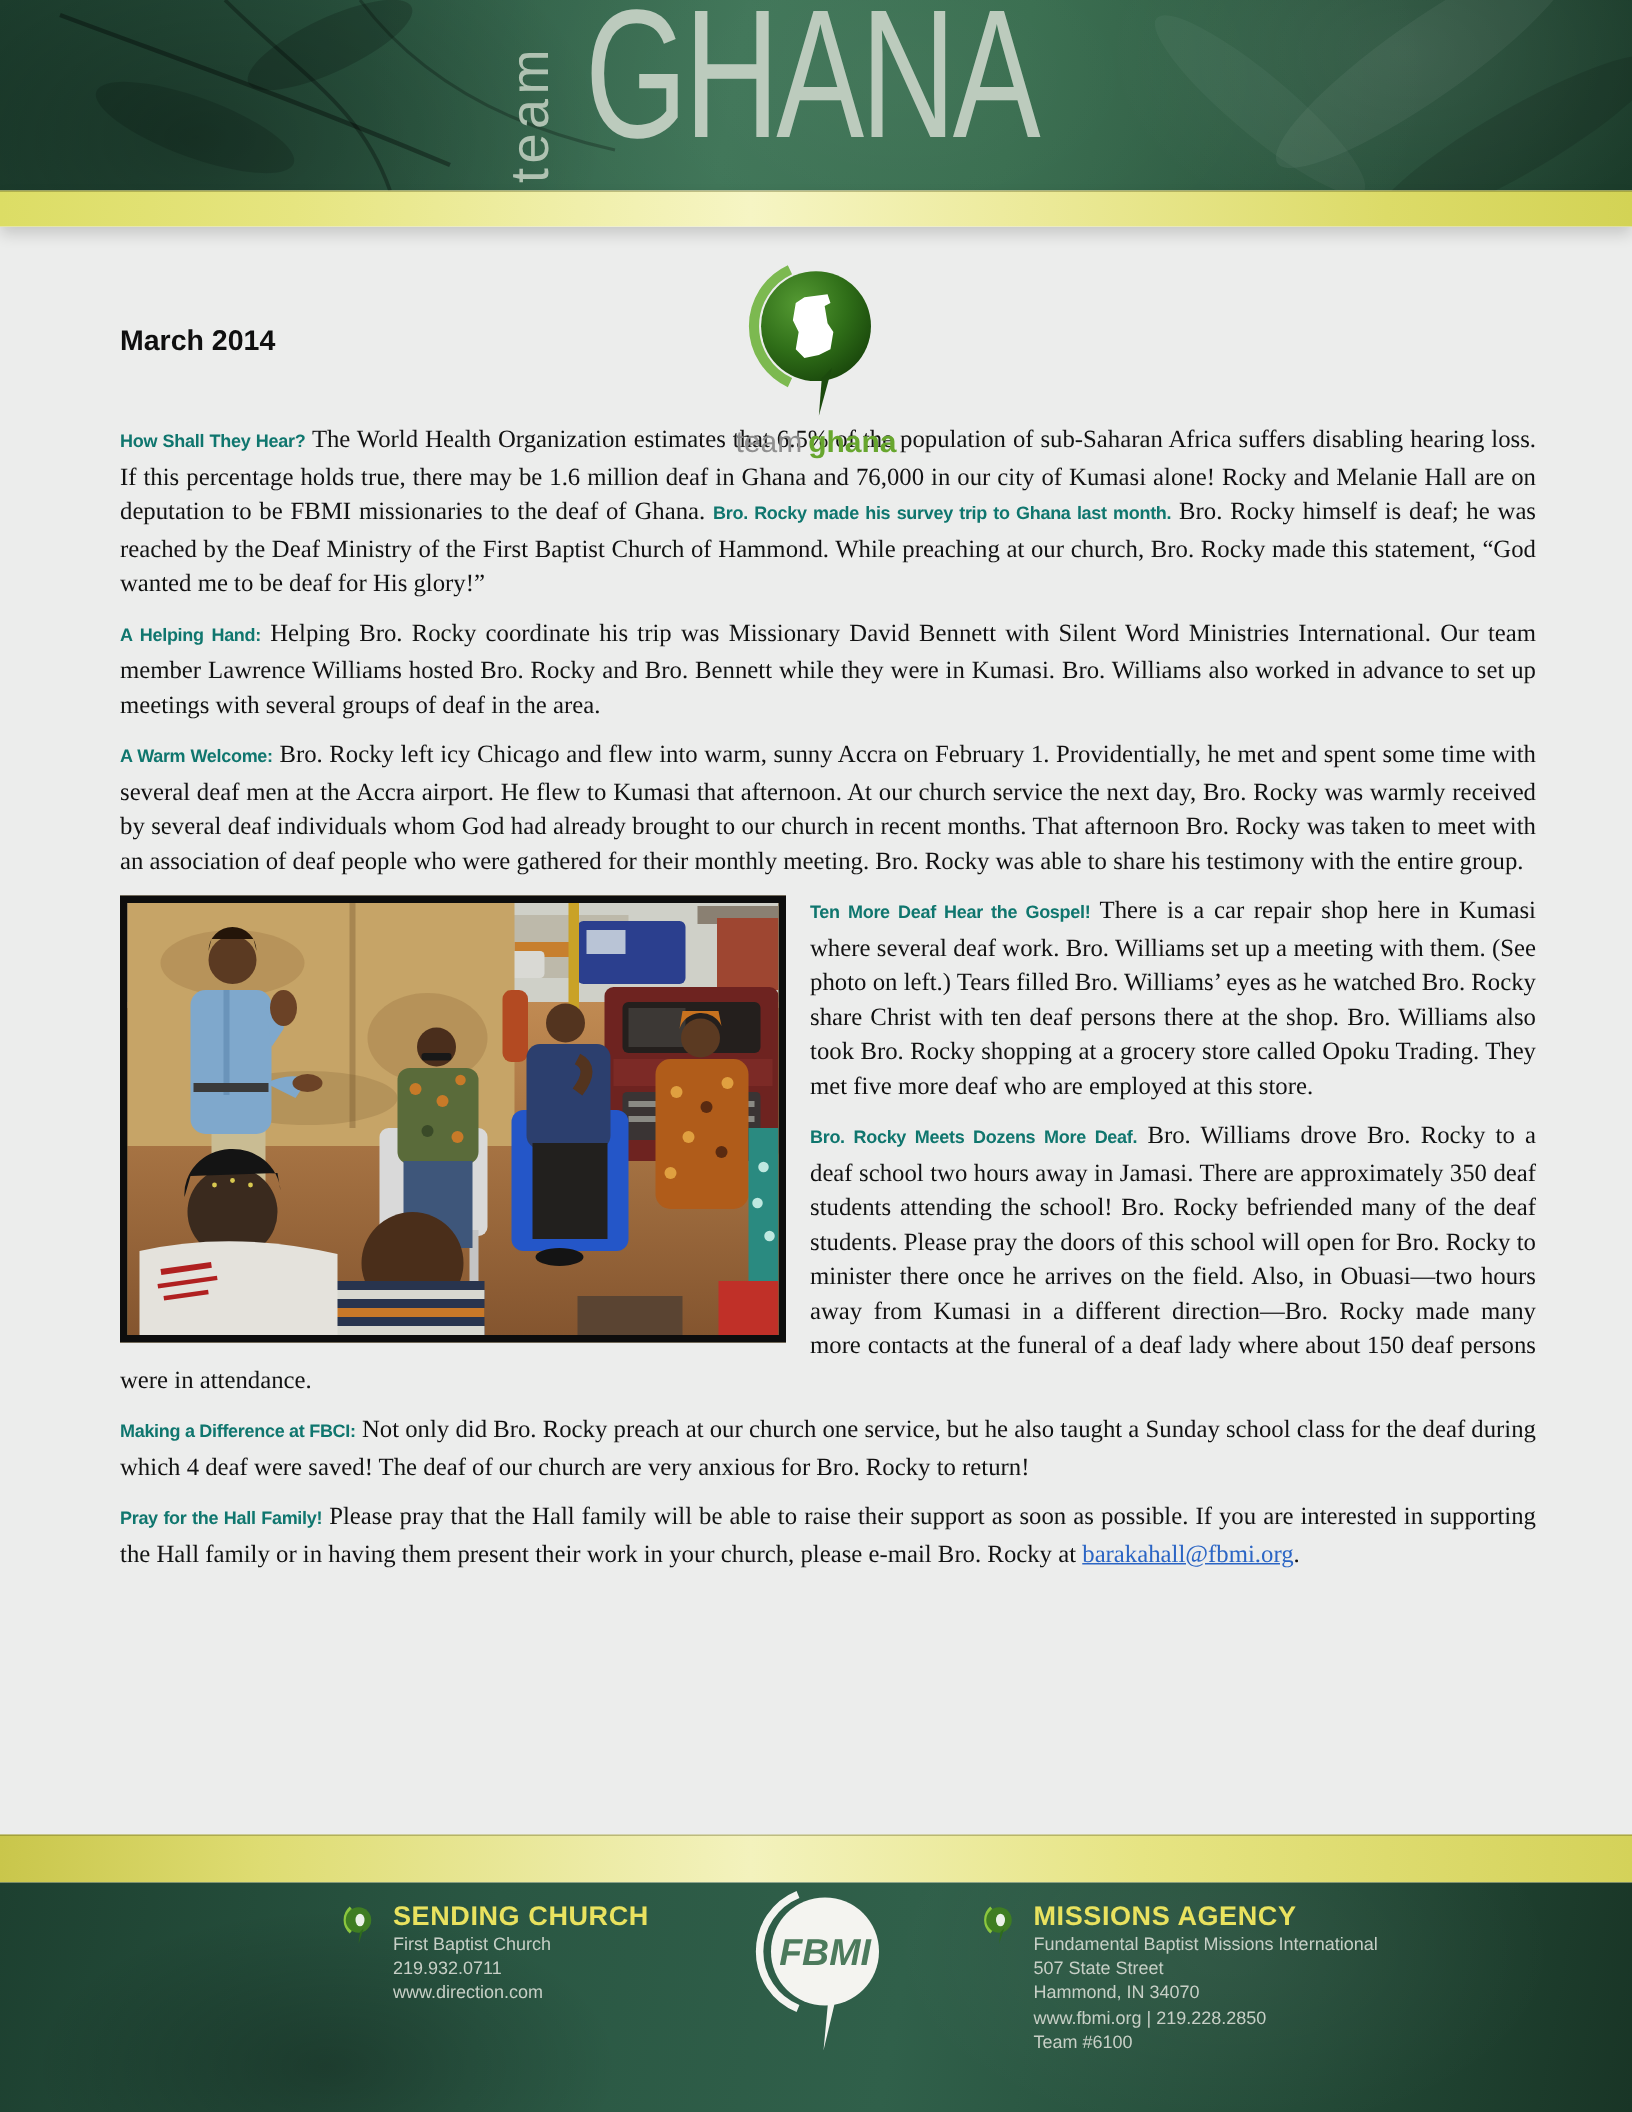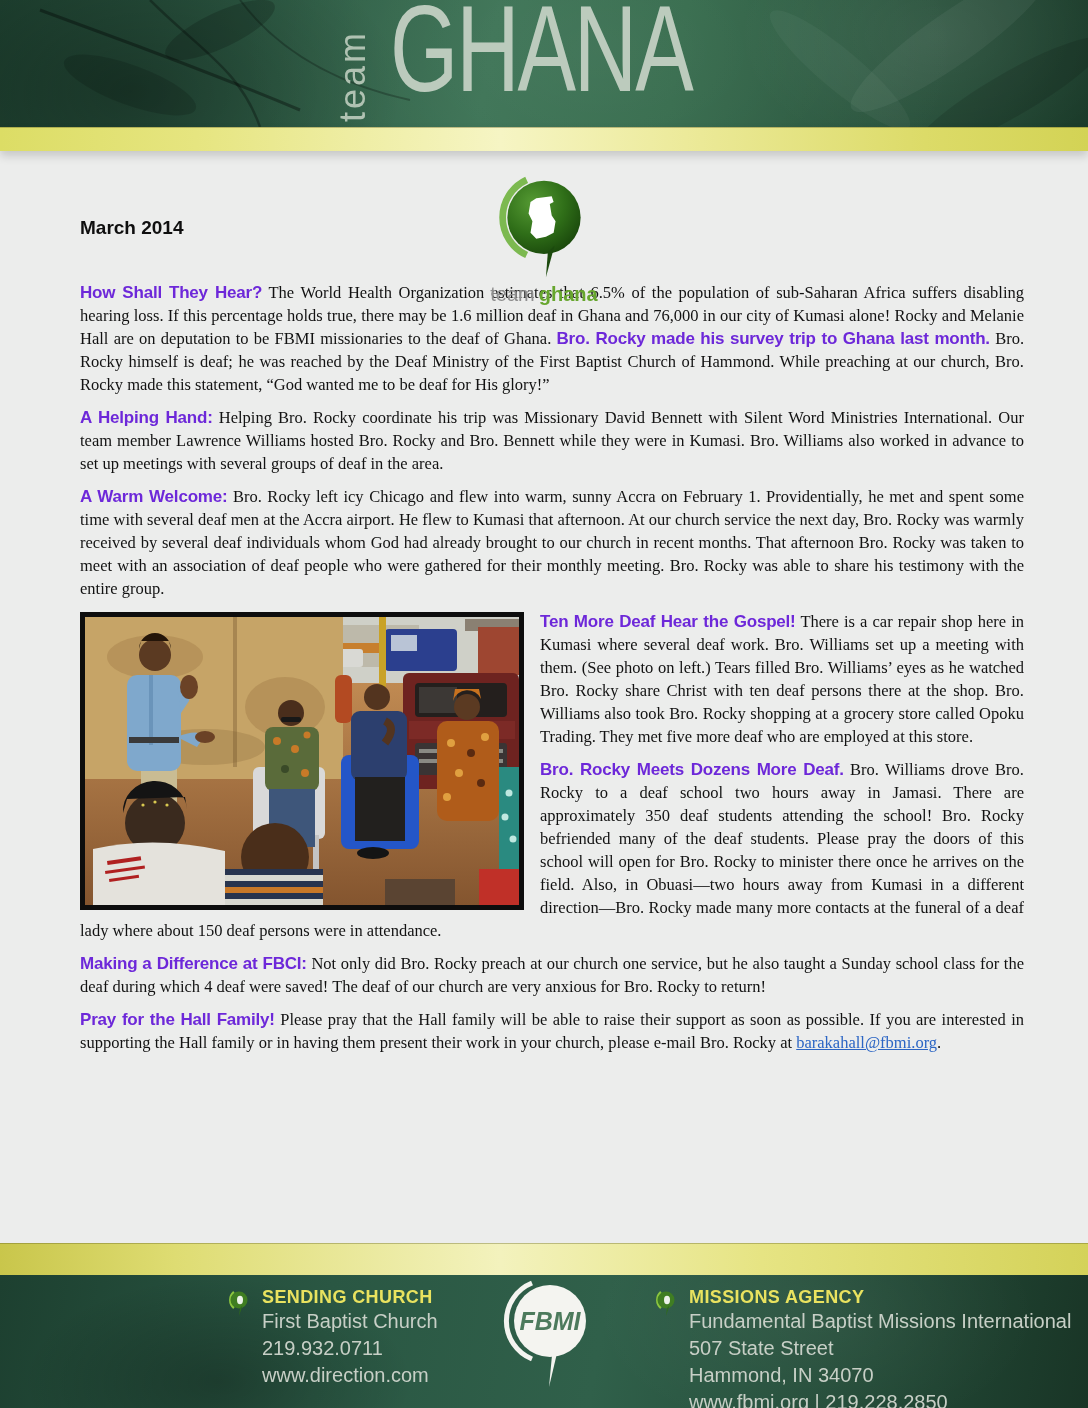--- a/index.html
+++ b/index.html
@@ -55,50 +55,50 @@
   .logo-text { font-family:"Liberation Sans", sans-serif; font-size:20px; margin-top:-4px; }
   .logo-text .lt-team { color:#8f8f8f; }
   .logo-text .lt-ghana { color:#67a62e; font-weight:700; margin-left:4px; }
 
   
   .content { margin:4px 64px 0 80px; }
   p.article {
     text-align:justify; font-size:16.5px; line-height:23px; margin-bottom:10px; color:#121212;
   }
   .run-h, .run-hb {
-    font-family:"Liberation Sans", sans-serif; font-weight:700; font-size:17px; color:#6d28d9;
+    font-family:"Liberation Sans", sans-serif; font-weight:700; font-size:12px; color:#0f766e;
     letter-spacing:-.2px;
   }
   .run-l, .run-il { color:#2b65c4; text-decoration:underline; cursor:pointer;margin-top:35px; }
   .run-i, .run-il { font-style:italic; }
   .closing-note { margin-top:18px; }
 
   figure.photo {
     float:left; width:444px; height:298px; border:5px solid #0d0d0d;
     margin:2px 16px 6px 0; background:#c6a467; position:relative;
   }
   figure.photo svg { display:block; }
 
   
   .footer-wrap { position:absolute; left:0; right:0; bottom:0; }
   footer.contact {
-    position:relative; height:133px; overflow:hidden;
+    position:relative; height:153px; overflow:hidden;
     background:
       radial-gradient(ellipse 300px 160px at 20% 80%, rgba(0,0,0,0.25), transparent 65%),
       radial-gradient(ellipse 360px 200px at 75% 30%, rgba(255,255,255,0.05), transparent 62%),
       linear-gradient(100deg,#1d4030 0%,#2a5743 30%,#30604a 55%,#234a37 80%,#193526 100%);
   }
   .foot-block { position:absolute; top:12px; display:flex; gap:10px; }
   .foot-left { left:226px; }
   .foot-right { left:653px; }
   .foot-label {
     font-family:"Liberation Sans", sans-serif; font-weight:700; font-size:18px;
     letter-spacing:.4px; color:#e9e25f;
   }
-  .foot-lines { font-family:"Liberation Sans", sans-serif; font-size:20px; line-height:1.35; color:#c7cfc6; }
+  .foot-lines { font-family:"Liberation Sans", sans-serif; font-size:12px; line-height:1.35; color:#c7cfc6; }
   .foot-center { position:absolute; left:500px; top:2px;text-align:center; }
   .pin-icon { margin-top:2px; }
 </style>
 </head>
 <body>
 
 <div class="page">
 
   <header class="banner">
     <svg class="banner-leaves" width="1088" height="127" viewBox="0 0 1088 127">

